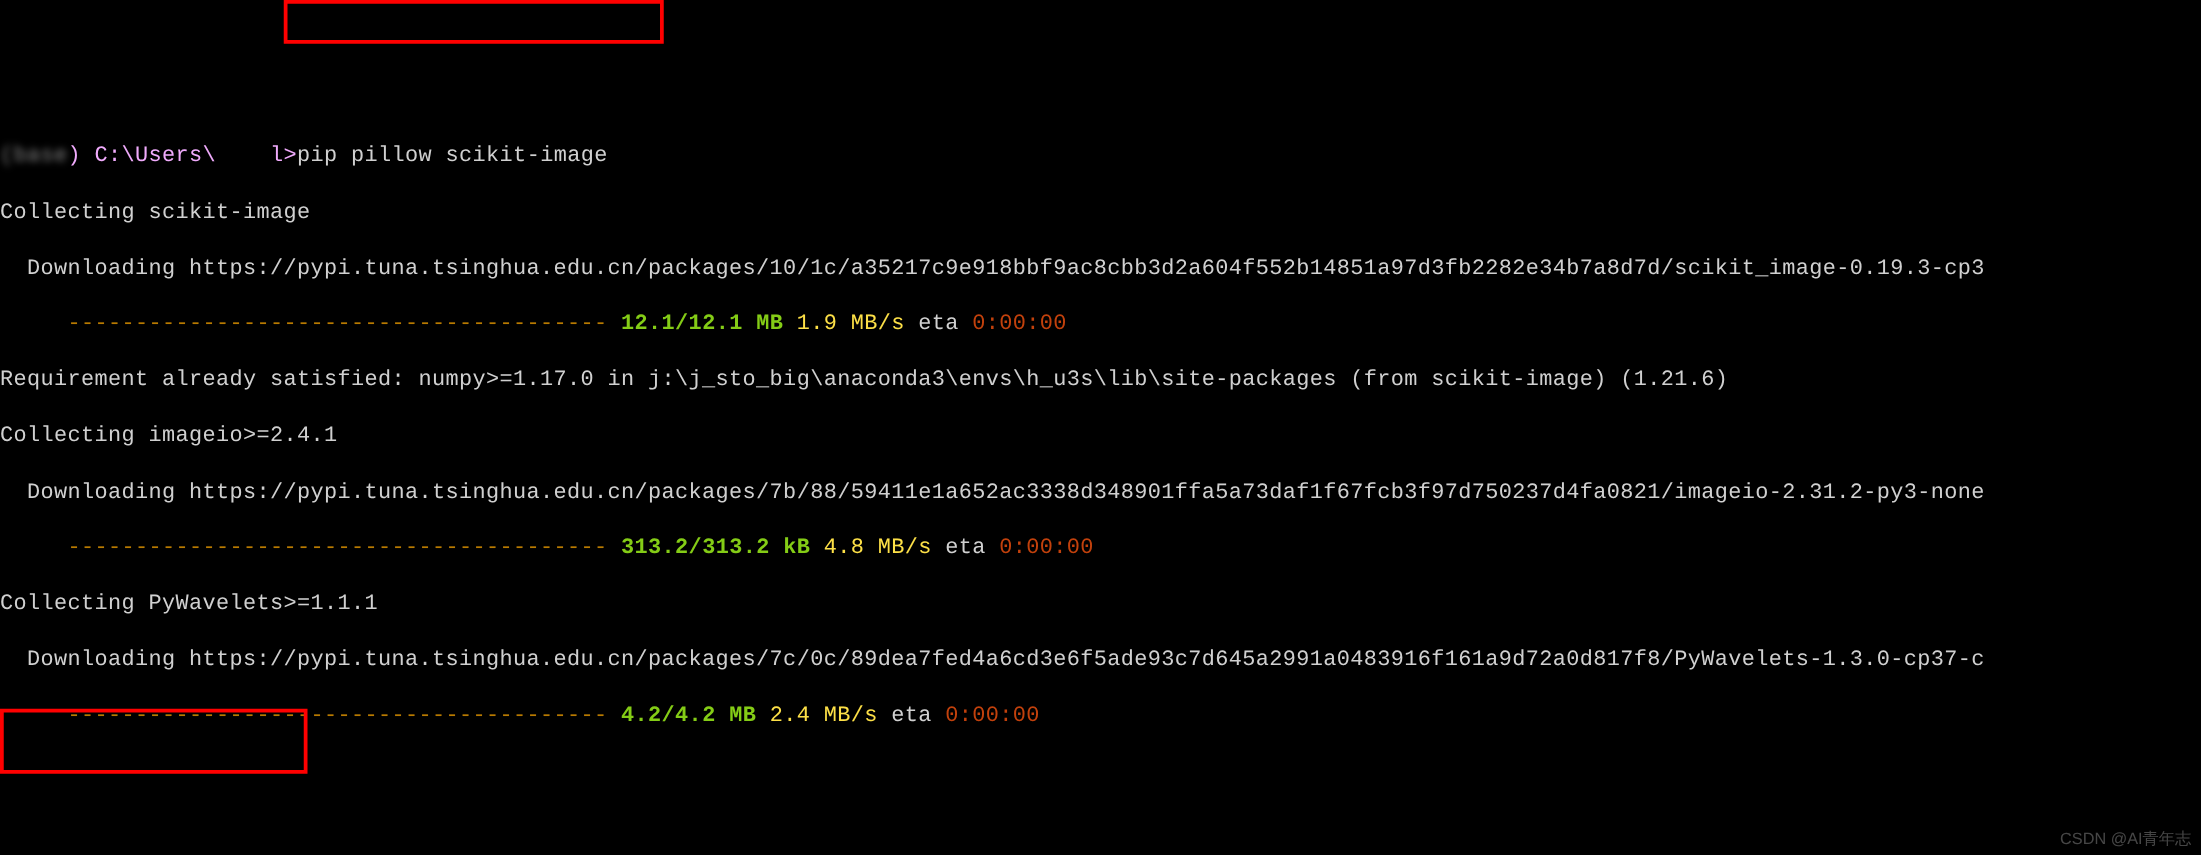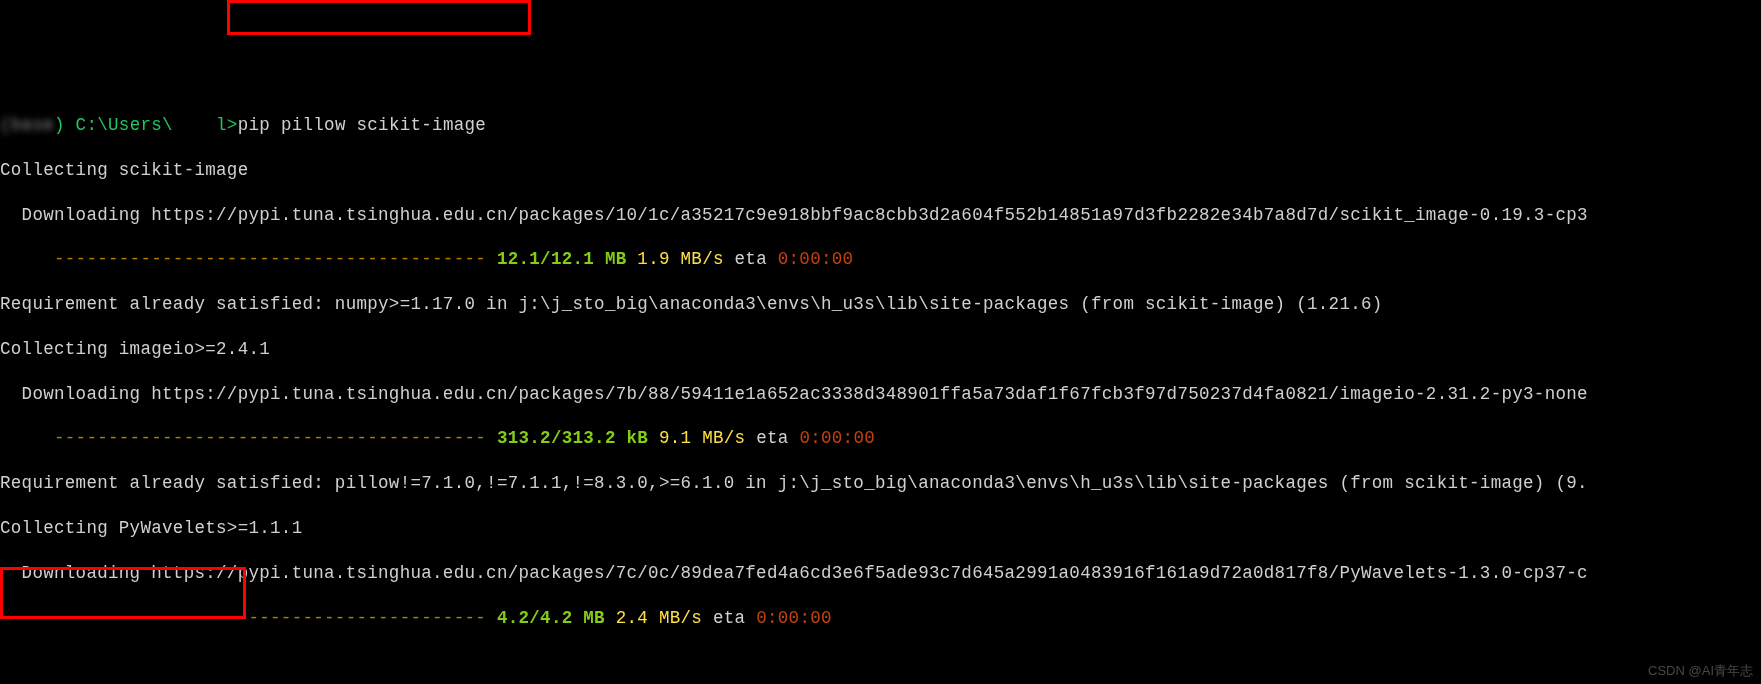--- a/index.html
+++ b/index.html
@@ -21,21 +21,21 @@
       position: relative;
     }
     .terminal {
       position: relative;
       padding: 2px 0 0 0;
     }
     .line {
       white-space: pre;
     }
     .prompt-user {
-      color: #22c55e;
+      color: #f0abfc;
     }
     .command {
       color: #d0d0d0;
     }
     .text {
       color: #d0d0d0;
     }
     .dashline {
       color: #b87a00;
     }
@@ -88,22 +88,21 @@
 
 
 <div class="terminal">
 <div class="line"><span class="blur">(base</span><span class="prompt-user">) C:\Users\</span><span class="blur">    </span><span class="prompt-user">l&gt;</span><span class="command">pip pillow scikit-image</span></div>
 <div class="line">Collecting scikit-image</div>
 <div class="line">  Downloading https://pypi.tuna.tsinghua.edu.cn/packages/10/1c/a35217c9e918bbf9ac8cbb3d2a604f552b14851a97d3fb2282e34b7a8d7d/scikit_image-0.19.3-cp3</div>
 <div class="line"><span class="dashline">     ---------------------------------------- </span><span class="green">12.1/12.1 MB</span><span> </span><span class="red">1.9 MB/s</span><span class="text"> eta </span><span class="cyan">0:00:00</span></div>
 <div class="line">Requirement already satisfied: numpy&gt;=1.17.0 in j:\j_sto_big\anaconda3\envs\h_u3s\lib\site-packages (from scikit-image) (1.21.6)</div>
 <div class="line">Collecting imageio&gt;=2.4.1</div>
 <div class="line">  Downloading https://pypi.tuna.tsinghua.edu.cn/packages/7b/88/59411e1a652ac3338d348901ffa5a73daf1f67fcb3f97d750237d4fa0821/imageio-2.31.2-py3-none</div>
-<div class="line"><span class="dashline">     ---------------------------------------- </span><span class="green">313.2/313.2 kB</span><span> </span><span class="red">9.1 MB/s</span><span class="text"> eta </span><span class="cyan">0:00:00</span></div>
-<div class="line">Requirement already satisfied: pillow!=7.1.0,!=7.1.1,!=8.3.0,&gt;=6.1.0 in j:\j_sto_big\anaconda3\envs\h_u3s\lib\site-packages (from scikit-image) (9.</div>
+<div class="line"><span class="dashline">     ---------------------------------------- </span><span class="green">313.2/313.2 kB</span><span> </span><span class="red">4.8 MB/s</span><span class="text"> eta </span><span class="cyan">0:00:00</span></div>
 <div class="line">Collecting PyWavelets&gt;=1.1.1</div>
 <div class="line">  Downloading https://pypi.tuna.tsinghua.edu.cn/packages/7c/0c/89dea7fed4a6cd3e6f5ade93c7d645a2991a0483916f161a9d72a0d817f8/PyWavelets-1.3.0-cp37-c</div>
 <div class="line"><span class="dashline">     ---------------------------------------- </span><span class="green">4.2/4.2 MB</span><span> </span><span class="red">2.4 MB/s</span><span class="text"> eta </span><span class="cyan">0:00:00</span></div>
 
 
 
 
 
 
 

